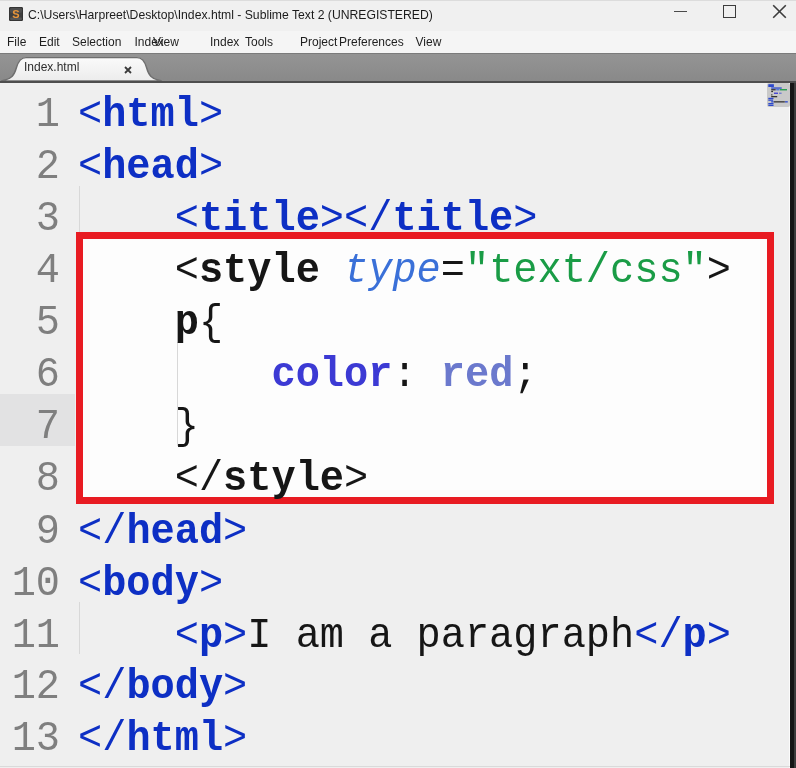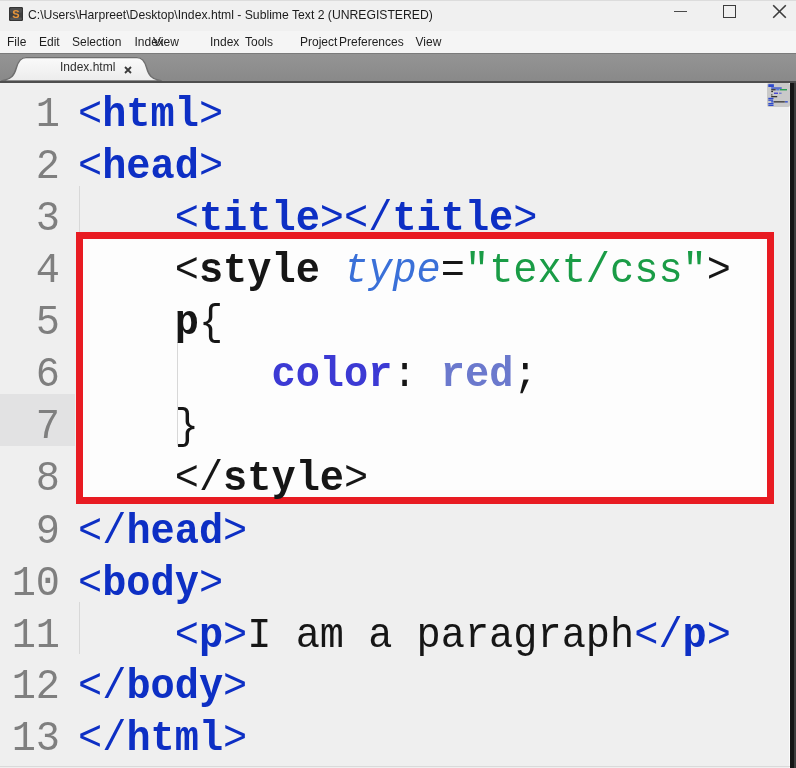--- a/index.html
+++ b/index.html
@@ -13,21 +13,21 @@
   #minbtn{left:674px;top:10.5px;width:13px;height:1.6px;background:#4a4a4a;}
   #maxbtn{left:723px;top:5px;width:12.5px;height:12.5px;border:1.6px solid #3c3c3c;box-sizing:border-box;background:transparent;}
 
   
   #menubar{left:0;top:31px;width:796px;height:22px;background:#f5f5f5;padding-left:20px;}
   .menuitem{position:absolute;top:0;height:22px;line-height:22px;font-size:12px;color:#1f1f1f;}
 
   
   #tabbar{left:0;top:53px;width:796px;height:28px;background:linear-gradient(#949494,#898989);border-top:1px solid #7b7b7b;box-sizing:border-box;}
   #tabline{left:0;top:81px;width:796px;height:2px;background:#4e4e4e;}
-  #tabtext{left:24px;top:60px;font-size:12px;color:#2e2e2e;margin-left:36px;}
+  #tabtext{left:24px;top:60px;font-size:12px;color:#2e2e2e;}
 
   
   #editor{left:0;top:83px;width:790px;height:685px;background:#efefef;}
   #rightstrip{left:790px;top:83px;width:6px;height:685px;background:linear-gradient(90deg,#161616 0px,#161616 4px,#3c3c3c 4px);}
   #whiteedge{left:789px;top:83px;width:1px;height:685px;background:#fbfbfb;}
   #linehl{left:0;top:394px;width:75px;height:52px;background:#e2e2e3;}
 
   #redbox{left:76px;top:232px;width:698px;height:272px;border:7px solid #e81b22;background:#fdfdfd;box-sizing:border-box;}
 
   .guide{position:absolute;width:1px;background:#d8d8d8;}

